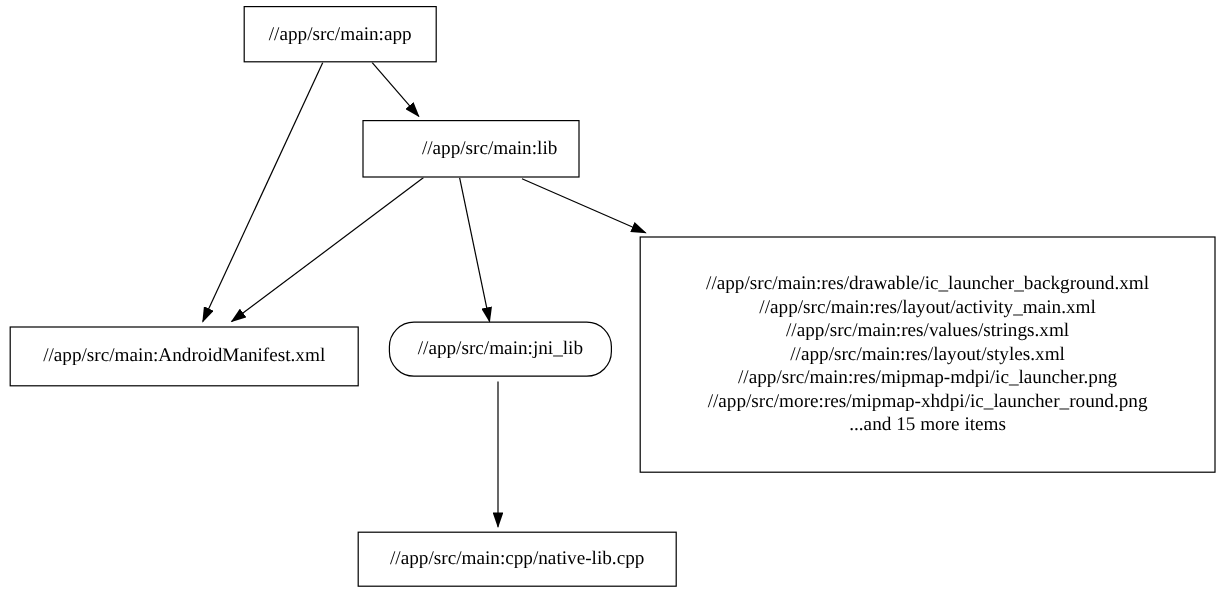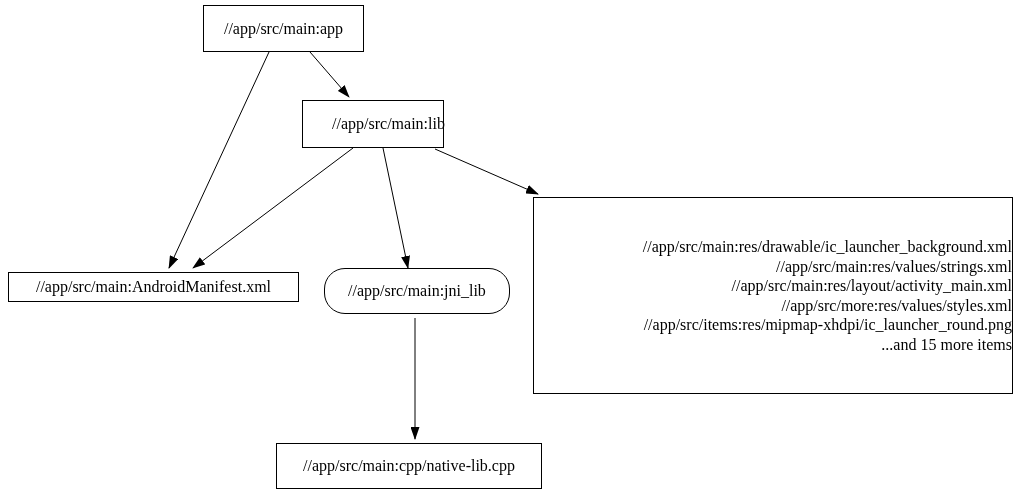--- a/index.html
+++ b/index.html
@@ -31,25 +31,25 @@
     background: #ffffff;
     display: flex;
     flex-direction: column;
     align-items: center;
     justify-content: center;
     text-align: center;
     white-space: nowrap;
     line-height: 19.5px;
   }
   #node-app          { left: 203px; top: 5px;   width: 161px; height: 47px; }
-  #node-lib          { left: 302px; top: 100px; width: 142px; height: 48px; padding-left: 31px; }
-  #node-manifest     { left: 8px;   top: 272px; width: 291px; height: 30px; }
+  #node-lib          { left: 302px; top: 100px; width: 181px; height: 48px; padding-left: 31px; }
+  #node-manifest     { left: 8px;   top: 272px; width: 291px; height: 50px; }
   #node-jni-lib      { left: 324px; top: 268px; width: 186px; height: 46px; border-radius: 21px; }
-  #node-resources    { left: 533px; top: 197px; width: 480px; height: 197px; align-items: flex-end; }
-  #node-native       { left: 276px; top: 443px; width: 266px; height: 46px; }
+  #node-resources    { left: 533px; top: 197px; width: 480px; height: 197px; }
+  #node-native       { left: 298px; top: 443px; width: 266px; height: 46px; }
   .node-line { display: block; }
 </style>
 </head>
 <body>
 
 <div id="canvas">
 
   <svg id="edge-layer" width="1018" height="496" viewBox="0 0 1018 496" xmlns="http://www.w3.org/2000/svg">
     <defs>
       <marker id="arrow" markerWidth="13" markerHeight="9" refX="12" refY="4.5" orient="auto" markerUnits="userSpaceOnUse">
@@ -75,24 +75,25 @@
   <div class="node" id="node-manifest">
     <span class="node-line">//app/src/main:AndroidManifest.xml</span>
   </div>
 
   <div class="node" id="node-jni-lib">
     <span class="node-line">//app/src/main:jni_lib</span>
   </div>
 
   <div class="node" id="node-resources">
     <span class="node-line">//app/src/main:res/drawable/ic_launcher_background.xml</span>
+    <span class="node-line">//app/src/main:res/layout/activity_main.xml</span>
     <span class="node-line">//app/src/main:res/values/strings.xml</span>
-    <span class="node-line">//app/src/main:res/layout/activity_main.xml</span>
-    <span class="node-line">//app/src/more:res/values/styles.xml</span>
-    <span class="node-line">//app/src/items:res/mipmap-xhdpi/ic_launcher_round.png</span>
+    <span class="node-line">//app/src/main:res/layout/styles.xml</span>
+    <span class="node-line">//app/src/main:res/mipmap-mdpi/ic_launcher.png</span>
+    <span class="node-line">//app/src/more:res/mipmap-xhdpi/ic_launcher_round.png</span>
     <span class="node-line">...and 15 more items</span>
   </div>
 
   <div class="node" id="node-native">
     <span class="node-line">//app/src/main:cpp/native-lib.cpp</span>
   </div>
 
 </div>
 
 </body></html>

